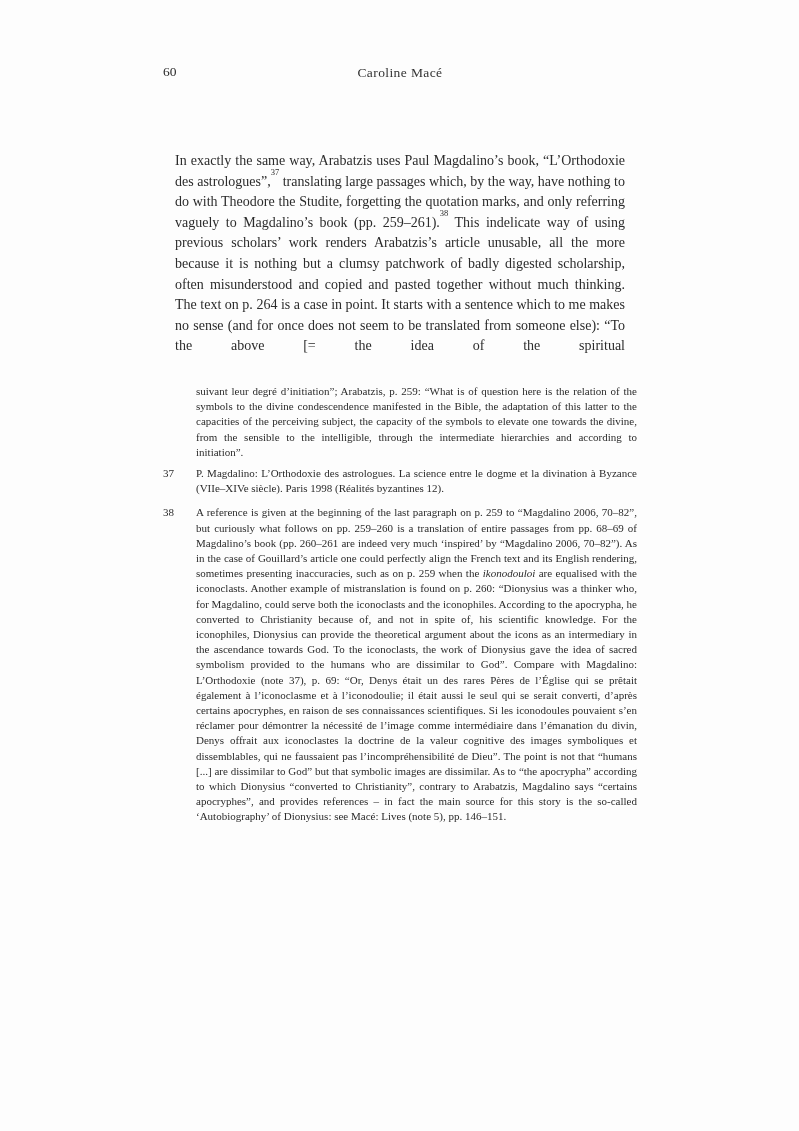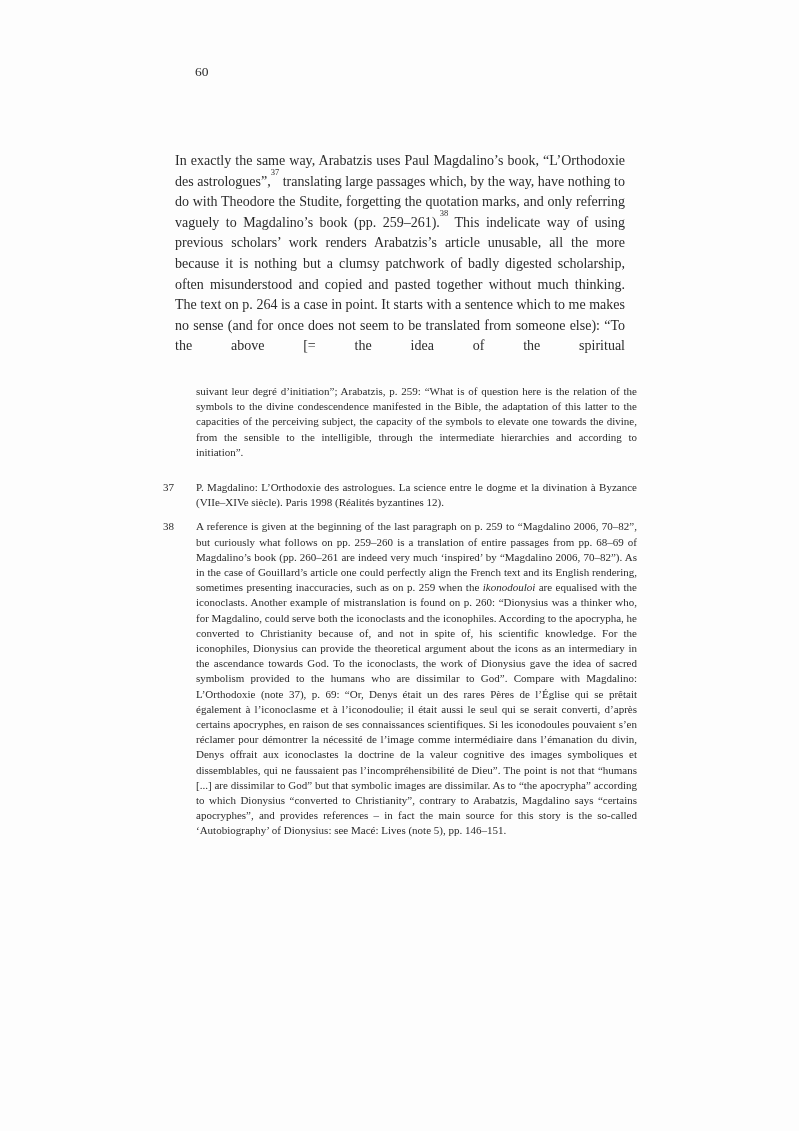--- a/index.html
+++ b/index.html
@@ -18,21 +18,20 @@
     top: 64px;
     left: 163px;
     width: 474px;
     height: 20px;
     font-size: 13.5px;
   }
   .page-num {
     position: absolute;
     left: 0;
     top: 0;
-    margin-left: 32px;
   }
   .author {
     position: absolute;
     left: 0;
     top: 1px;
     width: 100%;
     text-align: center;
     letter-spacing: 0.4px;
     color: #333333;
   }
@@ -63,21 +62,21 @@
     width: 474px;
   }
   .fn-text {
     font-size: 11px;
     line-height: 15.2px;
     text-align: justify;
     margin: 0;
   }
   .fn-cont {
     margin-left: 33px;
-    margin-bottom: 20px;
+    margin-bottom: 6px;
   }
   .fn-item {
     position: relative;
     padding-left: 33px;
     margin-bottom: 9px;
   }
   .fn-label {
     position: absolute;
     left: 0;
     top: 0;
@@ -86,20 +85,21 @@
   }
   .term { font-style: italic; }
 </style>
 </head>
 <body>
 
 <div class="page">
 
   <header class="running-header">
     <span class="page-num">60</span>
+    <span class="author">Caroline Macé</span>
   </header>
 
   <main class="body-text">
     <p class="para"><span>In exactly the same way, Arabatzis uses Paul Magdalino’s book, “L’Orthodoxie des astrologues”,</span><sup class="fn-ref">37</sup><span> translating large passages which, by the way, have nothing to do with Theodore the Studite, forgetting the quotation marks, and only referring vaguely to Magdalino’s book (pp. 259–261).</span><sup class="fn-ref">38</sup><span> This indelicate way of using previous scholars’ work renders Arabatzis’s article unusable, all the more because it is nothing but a clumsy patchwork of badly digested scholarship, often misunderstood and copied and pasted together without much thinking. The text on p. 264 is a case in point. It starts with a sentence which to me makes no sense (and for once does not seem to be translated from someone else): “To the above [= the idea of the spiritual</span></p>
   </main>
 
   <section class="footnotes">
 
     <p class="fn-text fn-cont">suivant leur degré d’initiation”; Arabatzis, p. 259: “What is of question here is the relation of the symbols to the divine condescendence manifested in the Bible, the adaptation of this latter to the capacities of the perceiving subject, the capacity of the symbols to elevate one towards the divine, from the sensible to the intelligible, through the intermediate hierarchies and according to initiation”.</p>
 

